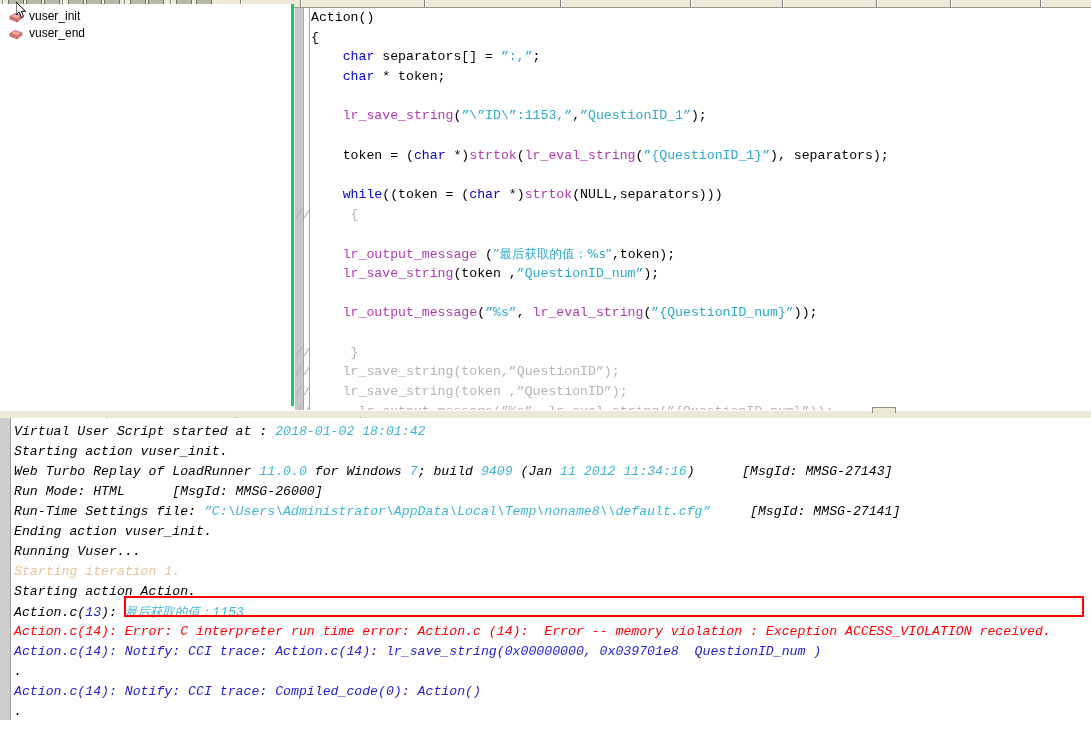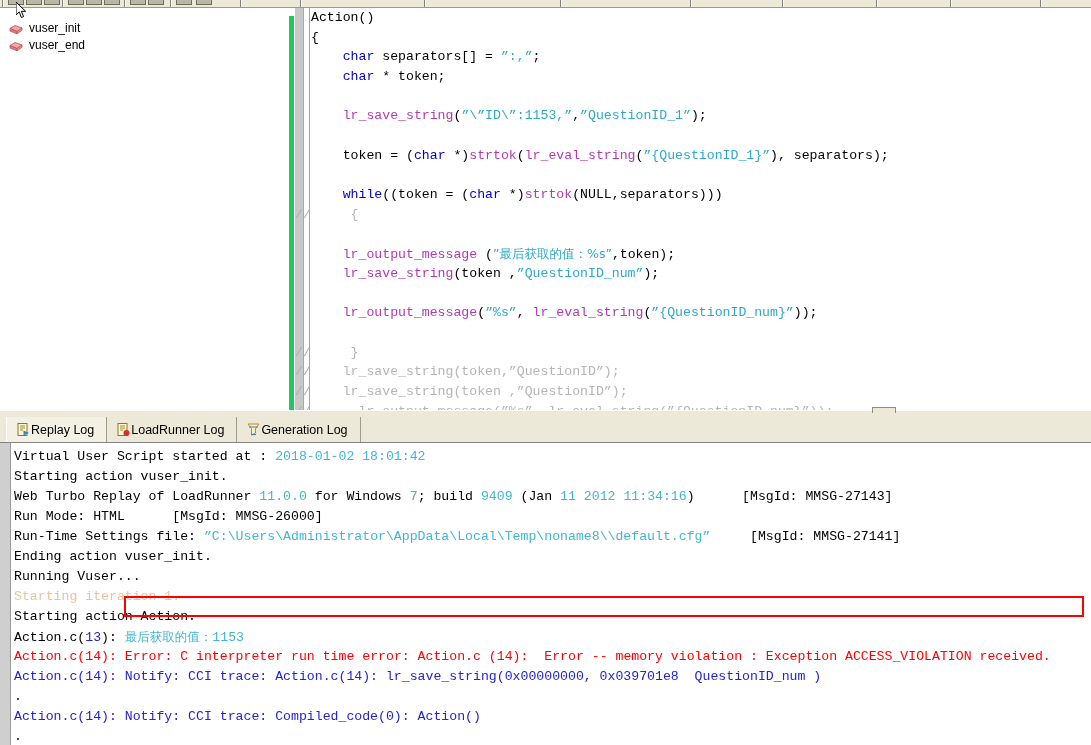--- a/index.html
+++ b/index.html
@@ -46,25 +46,25 @@
     position: absolute;
     left: 16px; top: 2px;
     width: 12px; height: 18px;
     z-index: 60;
     pointer-events: none;
   }
 
   
   #tree-panel {
     position: absolute;
-    left: 0; top: 16px;
+    left: 0; top: 4px;
     width: 294px; height: 402px;
     background: #ffffff;
     box-sizing: border-box;
-    border-right: 5px solid #22c55e;
+    border-right: 3px solid #22c55e;
     overflow: hidden;
   }
   .tree-item {
     display: flex;
     align-items: center;
     height: 17px;
     padding-left: 8px;
     font-family: "Liberation Sans", sans-serif;
     font-size: 12px;
     color: #000000;
@@ -183,25 +183,26 @@
   }
   .tab-icon {
     width: 15px; height: 15px;
     flex: 0 0 15px;
     position: relative;
   }
 
   
   #log-panel {
     position: absolute;
-    left: 0; top: 443px;
+    left: 0; top: 418px;
     width: 1091px; height: 302px;
     background: #ffffff;
     box-sizing: border-box;
     overflow: hidden;
+    font-style: italic;
   }
   #log-gutter {
     position: absolute;
     left: 0; top: 0;
     width: 11px; height: 100%;
     background: #cfcfcf;
     border-right: 1px solid #9a9a9a;
     box-sizing: border-box;
   }
   #log-lines {

